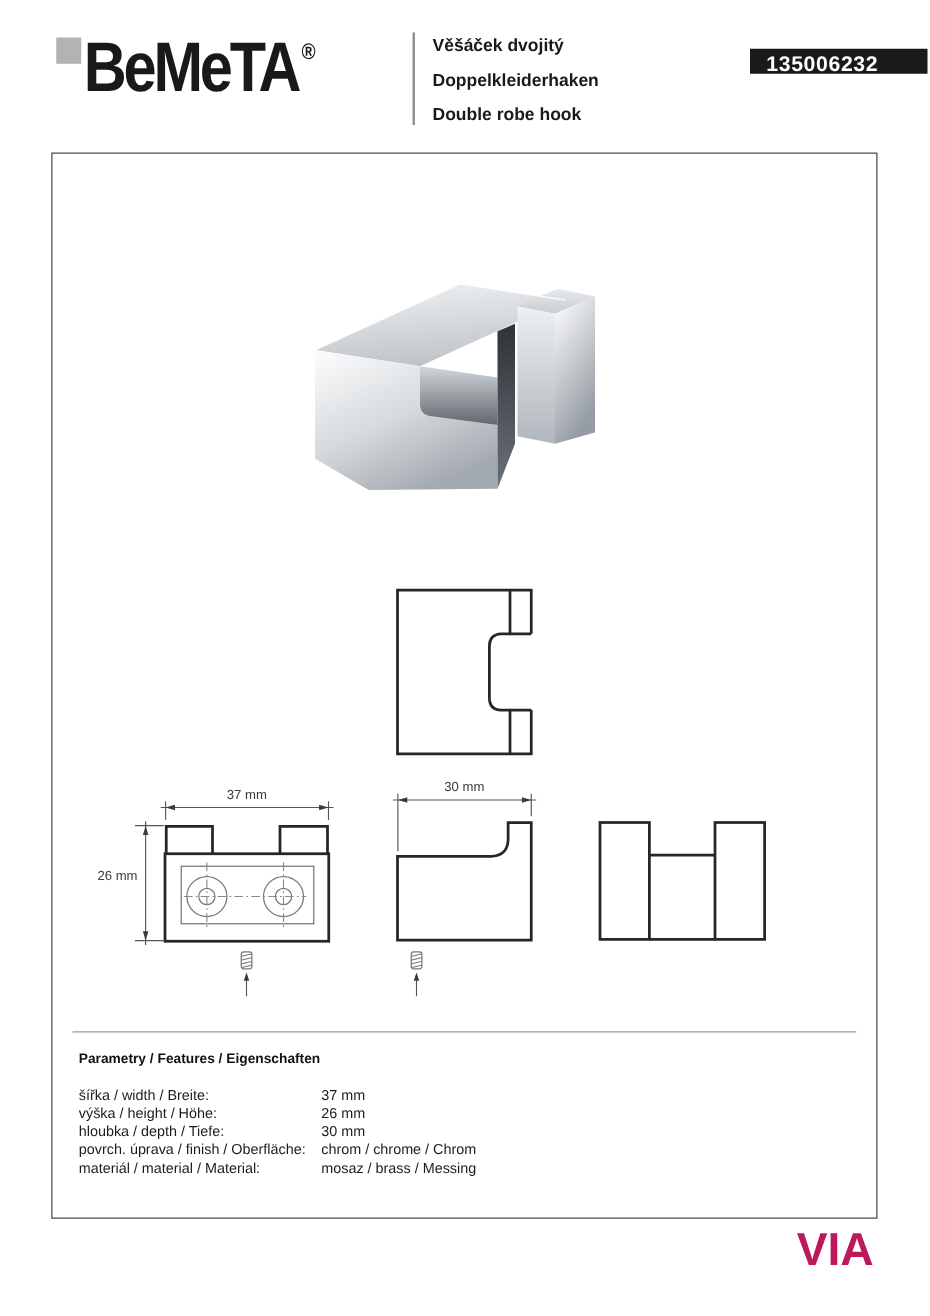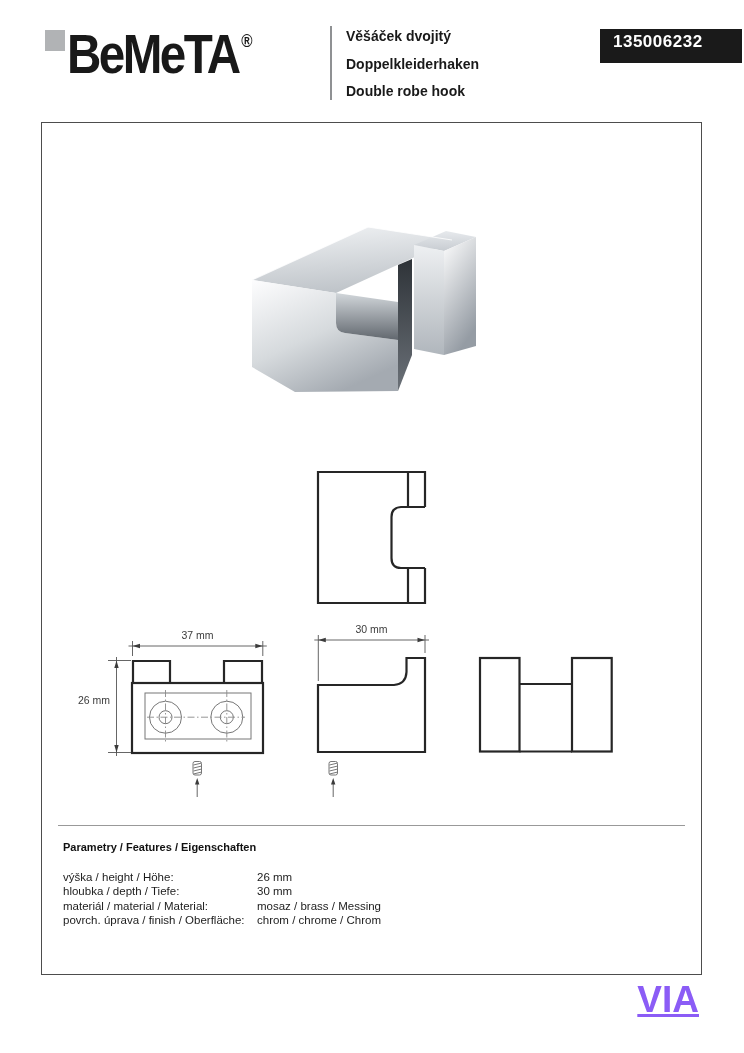--- a/index.html
+++ b/index.html
@@ -12,34 +12,34 @@
   .logo-text {
     position:absolute; left:67px; top:26px; font-size:56px; font-weight:700;
     letter-spacing:-3px; line-height:1; transform:scaleX(0.85); transform-origin:0 0;
     color:#191919; white-space:nowrap;
   }
   .reg { font-size:18px; letter-spacing:0; position:relative; top:-26px; left:3px; font-weight:700; }
   .title-divider { position:absolute; left:330px; top:26px; width:2px; height:74px; background:#8f9193; }
   .titles { position:absolute; left:346px; top:23px; }
   .titles .t { font-size:14px; font-weight:700; line-height:27.5px; color:#191919; }
   .code-badge {
-    position:absolute; left:600px; top:29px; width:142px; height:34px; box-sizing:border-box;
+    position:absolute; left:600px; top:39px; width:142px; height:20px; box-sizing:border-box;
     background:#1a1a1a; color:#ffffff; font-size:17px; font-weight:700;
     line-height:26px; padding-left:13px; letter-spacing:0.5px;
   }
   
   .frame { position:absolute; left:41px; top:122px; width:659px; height:851px; border:1px solid #4d4d4d; }
   .section-divider { position:absolute; left:58px; top:825px; width:627px; height:1px; background:#999999; }
   
   .params-heading { position:absolute; left:63px; top:841px; font-size:11px; font-weight:700; color:#111111; }
   .params-table { position:absolute; left:63px; top:870px; font-size:11.5px; color:#1c1c1c; }
   .param-row { height:14.4px; line-height:14.4px; white-space:nowrap; }
   .param-label { display:inline-block; width:194px; }
   
-  .via { position:absolute; right:45px; top:981px; font-size:37px; font-weight:700; color:#8b5cf6; line-height:1;text-decoration:underline; }
+  .via { position:absolute; right:45px; top:981px; font-size:37px; font-weight:700; color:#be185d; line-height:1; }
   
   #photo-svg { position:absolute; left:250px; top:205px; }
   #drawings-svg { position:absolute; left:0; top:0; }
   .dim { font-family:"Liberation Sans", sans-serif; font-size:10.5px; fill:#3b3b3b; }
   .outline { fill:none; stroke:#262626; stroke-width:2.2; stroke-linejoin:miter; }
   .thin { fill:none; stroke:#777777; stroke-width:1; }
   .dimline { fill:none; stroke:#555555; stroke-width:0.9; }
   .arrow { fill:#3b3b3b; stroke:none; }
   .dashdot { fill:none; stroke:#8a8a8a; stroke-width:0.9; stroke-dasharray:7 2.5 1.5 2.5; }
 </style>
@@ -171,28 +171,31 @@
       <rect class="outline" x="480" y="658" width="39.5" height="93.5"></rect>
       <rect class="outline" x="572" y="658" width="39.7" height="93.5"></rect>
       <path class="outline" d="M519.5,684 L572,684 M519.5,751.5 L572,751.5"></path>
     </g>
   </svg>
 
   <div class="section-divider"></div>
   <div class="params-heading">Parametry / Features / Eigenschaften</div>
   <div class="params-table">
     <div class="param-row">
+      <span class="param-label">šířka / width / Breite:</span><span class="param-value">37 mm</span>
+    </div>
+    <div class="param-row">
       <span class="param-label">výška / height / Höhe:</span><span class="param-value">26 mm</span>
     </div>
     <div class="param-row">
       <span class="param-label">hloubka / depth / Tiefe:</span><span class="param-value">30 mm</span>
     </div>
     <div class="param-row">
+      <span class="param-label">povrch. úprava / finish / Oberfläche:</span><span class="param-value">chrom / chrome / Chrom</span>
+    </div>
+    <div class="param-row">
       <span class="param-label">materiál / material / Material:</span><span class="param-value">mosaz / brass / Messing</span>
     </div>
-    <div class="param-row">
-      <span class="param-label">povrch. úprava / finish / Oberfläche:</span><span class="param-value">chrom / chrome / Chrom</span>
-    </div>
   </div>
 
   <div class="via">VIA</div>
 
 </div>
 
 </body></html>

